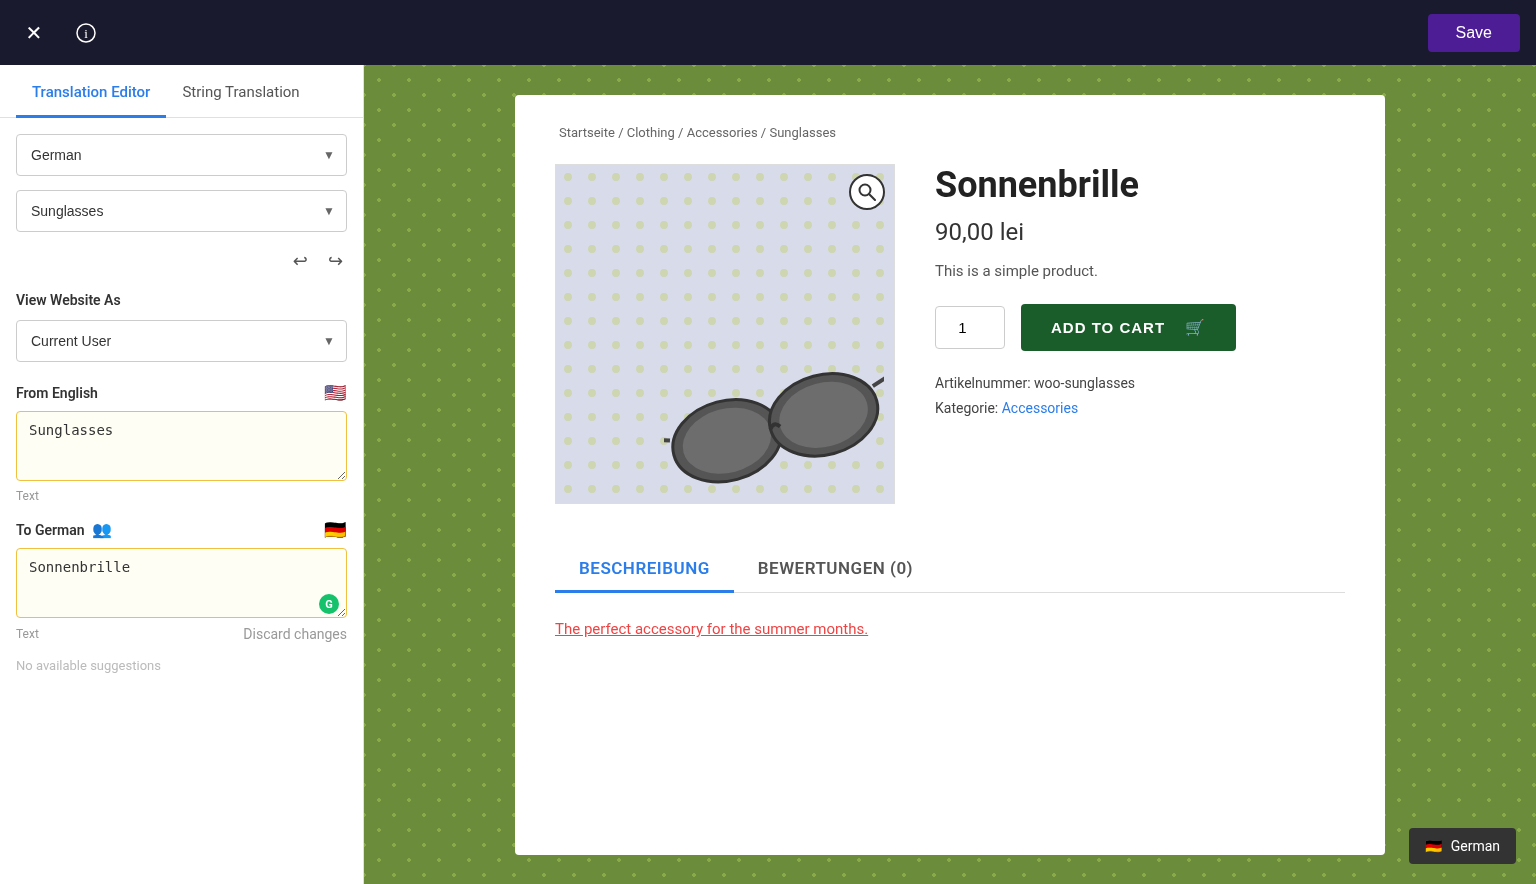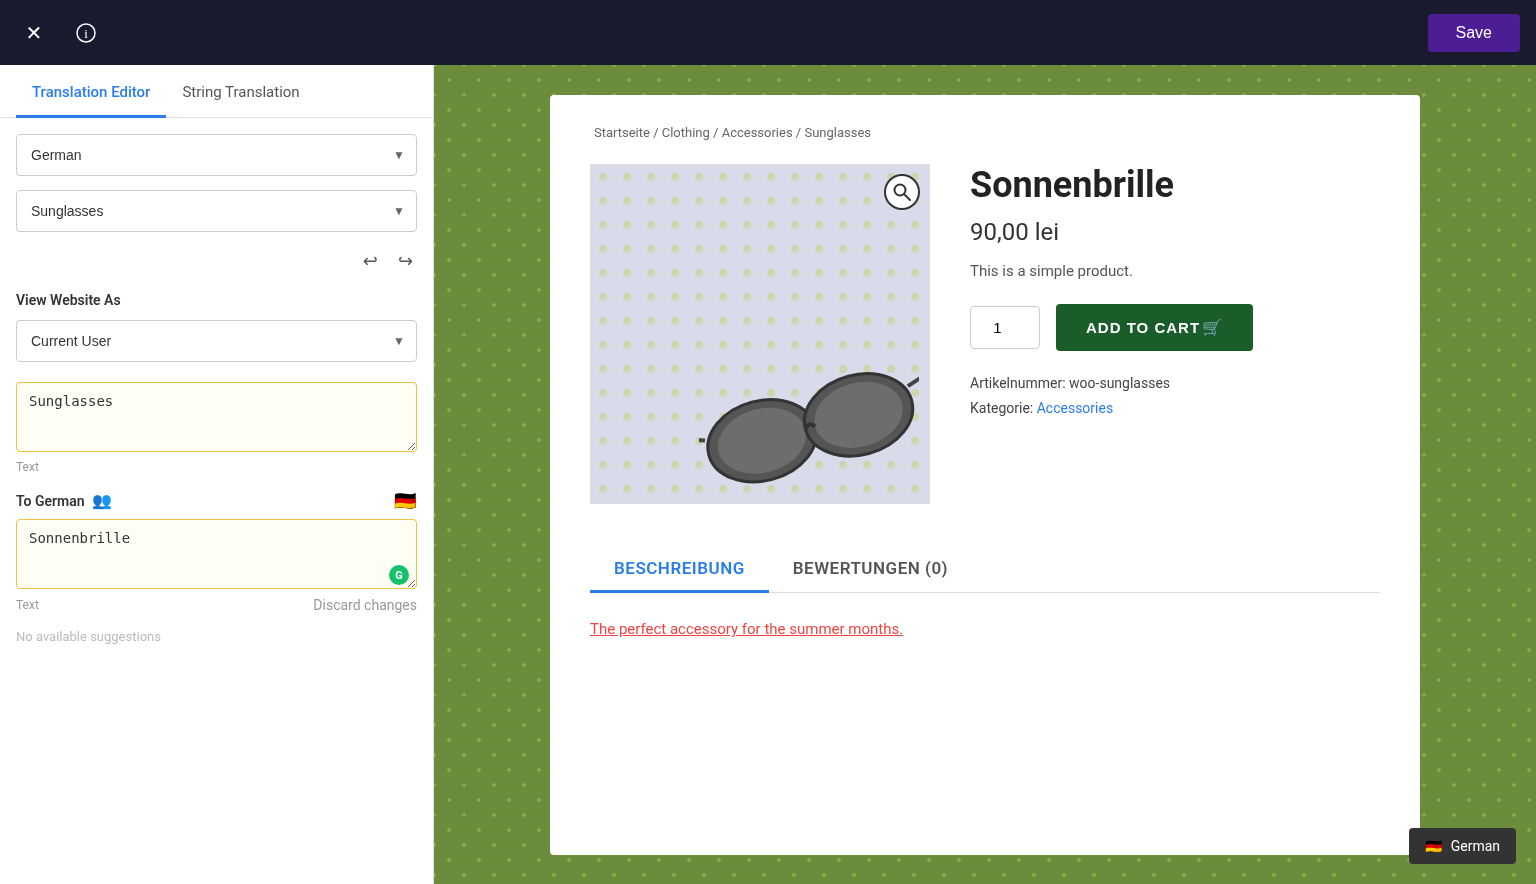--- a/index.html
+++ b/index.html
@@ -60,21 +60,21 @@
 
     
     .main-layout {
       display: flex;
       flex: 1;
       overflow: hidden;
     }
 
     
     .left-panel {
-      width: 434px;
+      width: 364px;
       background: #fff;
       flex-shrink: 0;
       display: flex;
       flex-direction: column;
       border-right: 1px solid #e0e0e0;
       overflow-y: auto;
     }
 
     
     .tabs {
@@ -352,21 +352,21 @@
       color: white;
       border: none;
       border-radius: 4px;
       padding: 14px 30px;
       font-size: 15px;
       font-weight: 700;
       letter-spacing: 1px;
       cursor: pointer;
       display: flex;
       align-items: center;
-      gap: 2px;
+      gap: 20px;
     }
     .cart-icon {
       font-size: 16px;
     }
     .product-meta {
       font-size: 14px;
       color: #444;
       line-height: 1.8;
     }
     .product-meta a {
@@ -472,20 +472,26 @@
           <select class="dropdown">
             <option>Current User</option>
             <option>Guest</option>
             <option>Admin</option>
           </select>
           <span class="dropdown-arrow">▼</span>
         </div>
       </div>
 
       <div class="translation-section">
+        <div class="translation-header">
+          <div class="translation-label">
+            <span>From English</span>
+          </div>
+          <span class="flag">🇺🇸</span>
+        </div>
         <textarea class="translation-textarea" rows="3" style="">Sunglasses</textarea>
         <div class="field-type">Text</div>
       </div>
 
       <div class="translation-section">
         <div class="translation-header">
           <div class="translation-label">
             <span>To German</span>
             <span class="user-icon">👥</span>
           </div>

